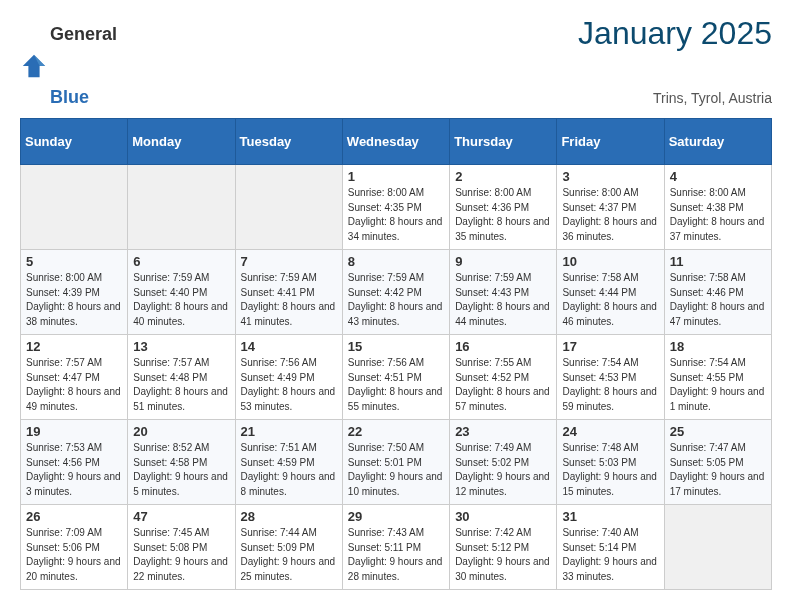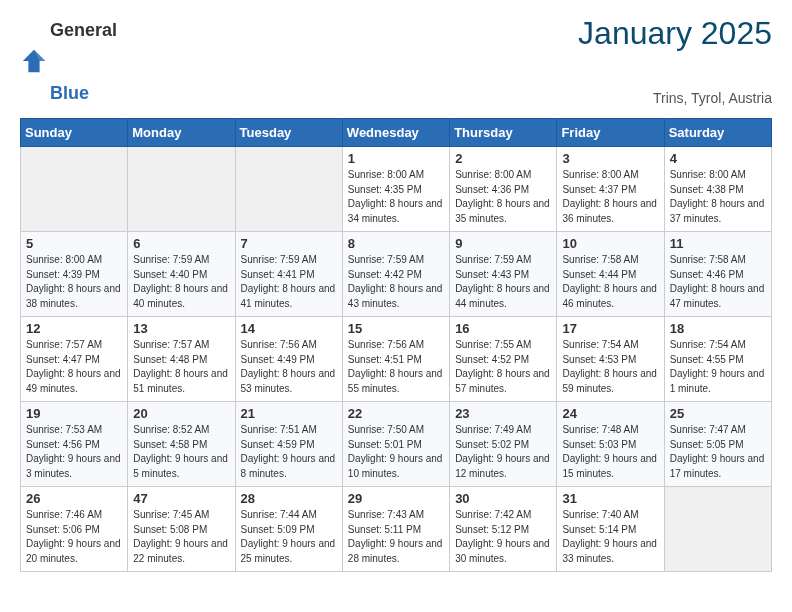--- a/index.html
+++ b/index.html
@@ -9,21 +9,21 @@
       width: 792px;
       min-height: 612px;
     }
     .page {
       width: 792px;
       padding: 16px 20px 16px 20px;
     }
     .header {
       display: flex;
       justify-content: space-between;
-      align-items: center;
+      align-items: flex-end;
       margin-bottom: 12px;
     }
     .logo {
       display: flex;
       align-items: center;
     }
     .logo-text {
       display: flex;
       flex-direction: column;
       line-height: 1;
@@ -61,21 +61,21 @@
     .calendar {
       width: 100%;
       border-collapse: collapse;
       border: 1px solid #ccc;
     }
     .calendar th {
       background-color: #2a6db5;
       color: #fff;
       font-size: 13px;
       font-weight: bold;
-      padding: 6px 4px;
+      padding: 15px 4px;
       text-align: left;
       border: 1px solid #1e5a9a;
     }
     .calendar td {
       width: calc(100% / 7);
       vertical-align: top;
       border: 1px solid #ccc;
       padding: 4px 5px;
       font-size: 10.5px;
       color: #333;
@@ -318,21 +318,21 @@
             <span class="day-number">25</span>
             <div class="day-info">Sunrise: 7:47 AM
 Sunset: 5:05 PM
 Daylight: 9 hours
 and 17 minutes.</div>
           </td>
         </tr>
         <tr>
           <td>
             <span class="day-number">26</span>
-            <div class="day-info">Sunrise: 7:46 AM
+            <div class="day-info">Sunrise: 7:09 AM
 Sunset: 5:06 PM
 Daylight: 9 hours
 and 20 minutes.</div>
           </td>
           <td>
             <span class="day-number">47</span>
             <div class="day-info">Sunrise: 7:45 AM
 Sunset: 5:08 PM
 Daylight: 9 hours
 and 22 minutes.</div>

